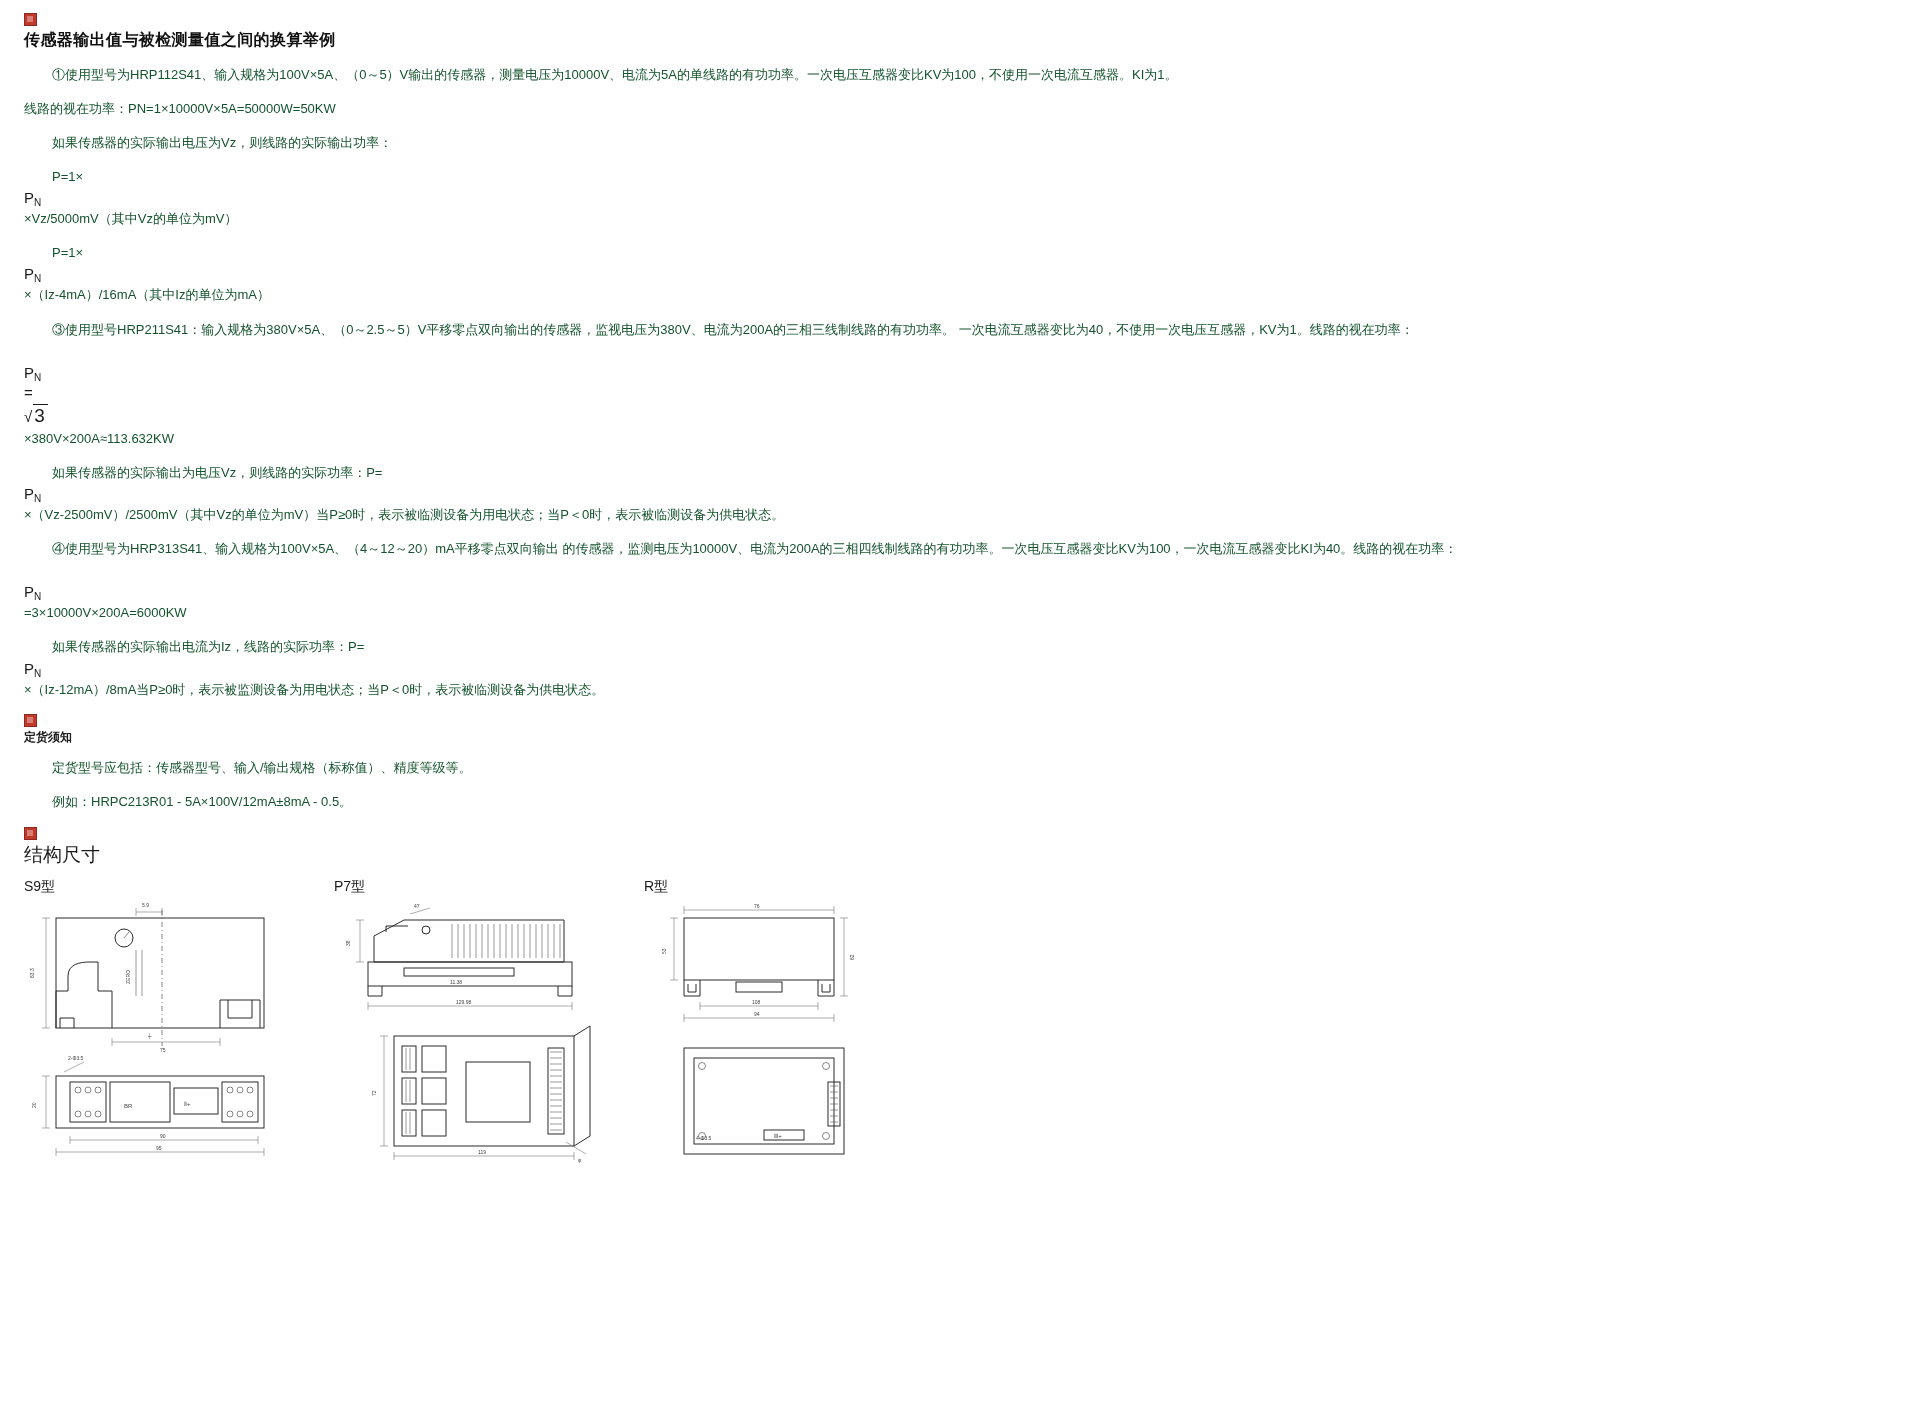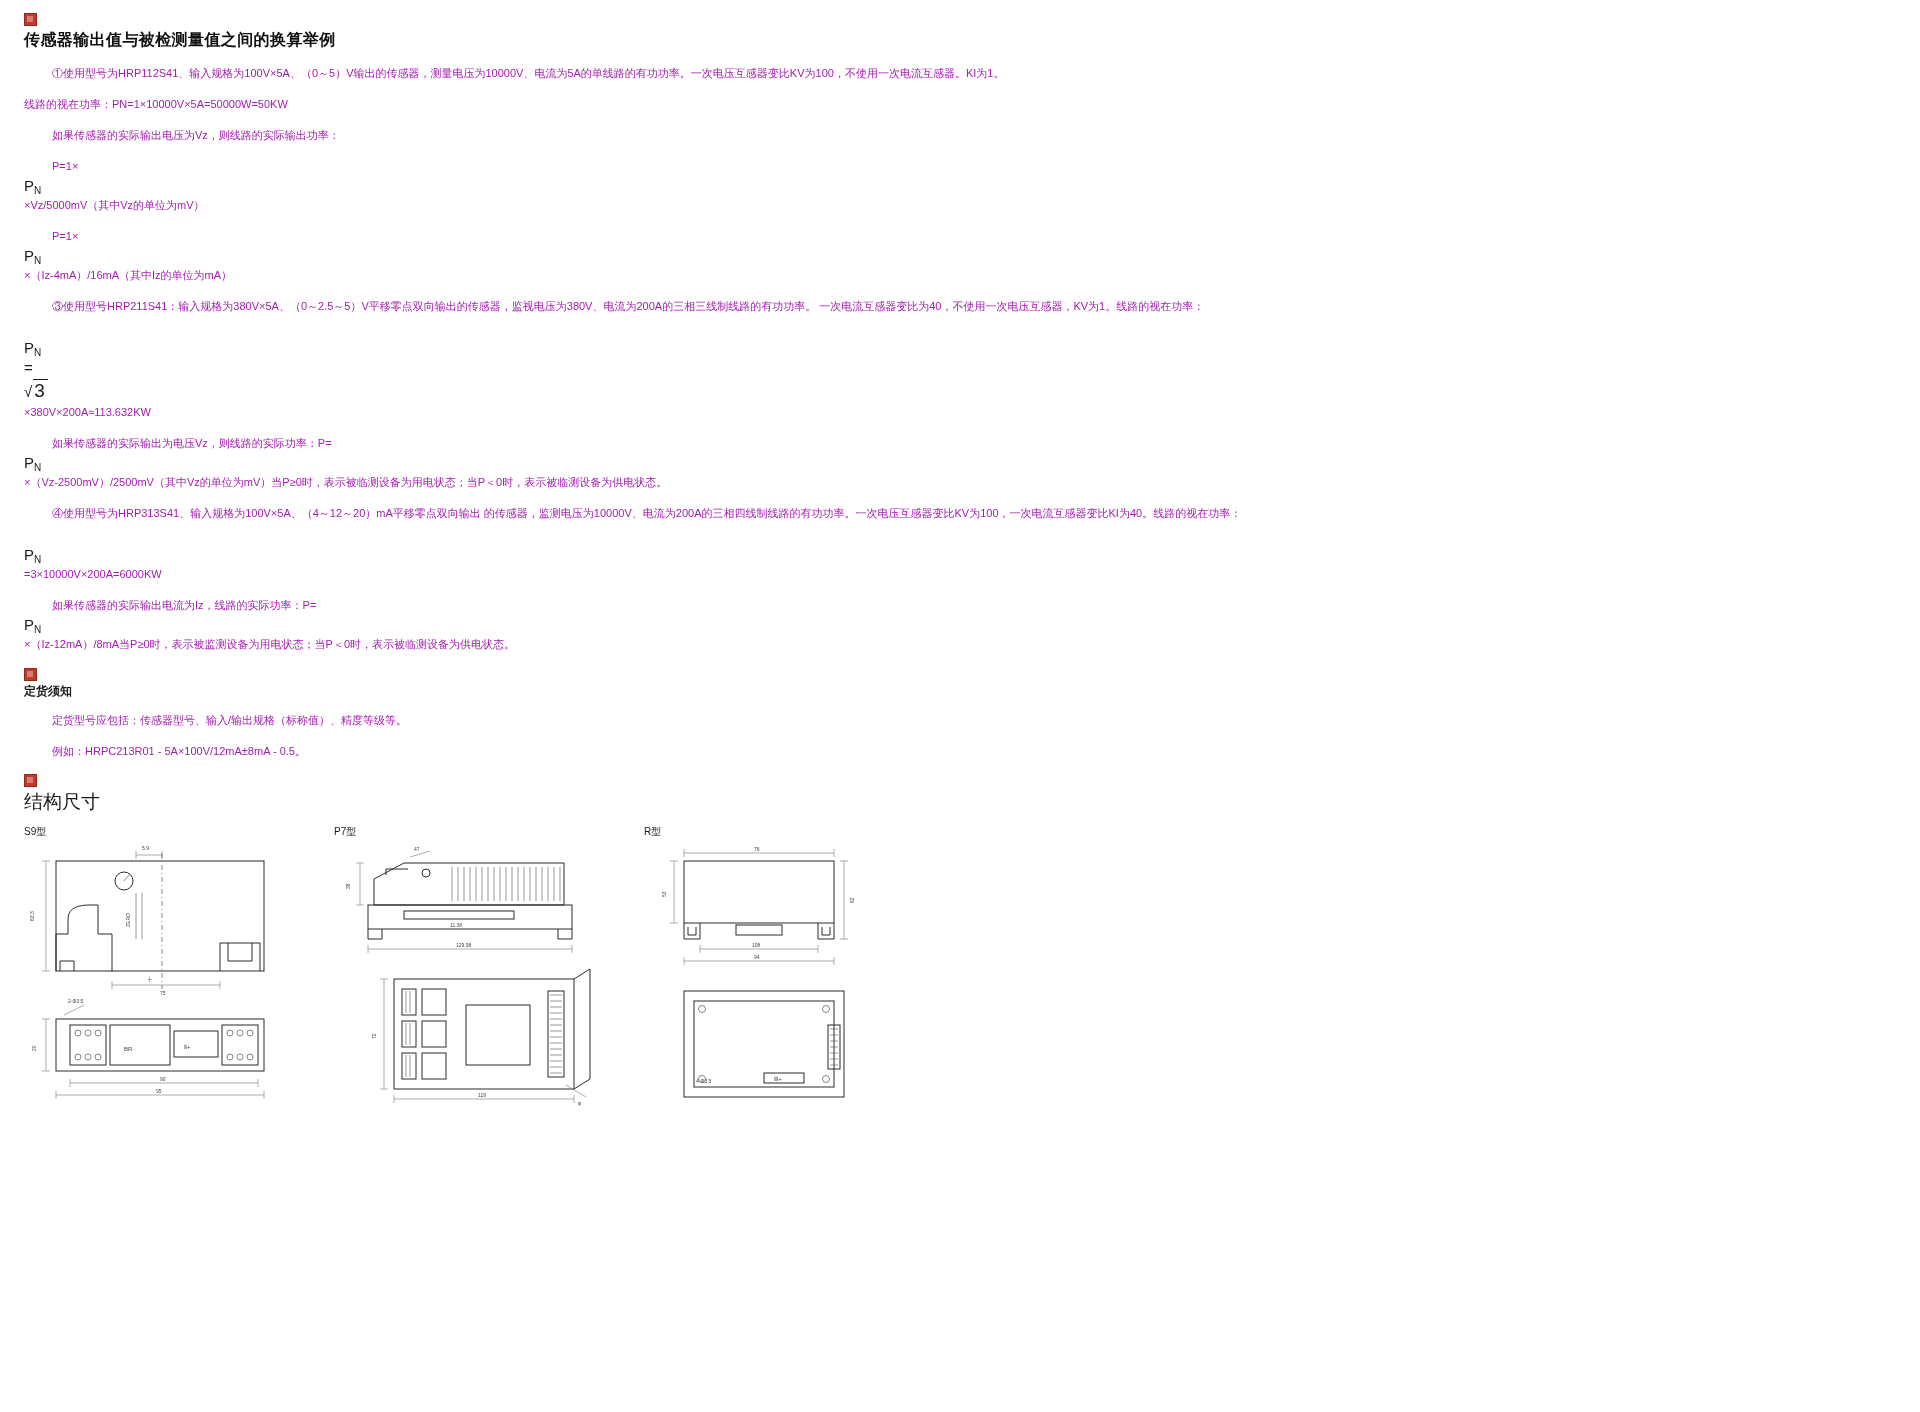--- a/index.html
+++ b/index.html
@@ -50,22 +50,22 @@
   h2.section-title {
     font-size: 16px;
     font-weight: bold;
     margin: 4px 0 14px 0;
     letter-spacing: 0.4px;
     color: #111;
   }
   p.para {
     margin: 0 0 14px 0;
     line-height: 1.55;
-    font-size: 11px;
-    color: #a21caf;
+    font-size: 13px;
+    color: #14532d;
   }
   p.indent {
     text-indent: 28px;
   }
   p.tight {
     margin: 0 0 2px 0;
   }
   .pn {
     margin: 0 0 2px 0;
     font-size: 15px;
@@ -100,21 +100,21 @@
     margin: 2px 0 10px 0;
   }
 
   
   .drawings {
     position: relative;
     margin-top: 6px;
     height: 300px;
   }
   .dwg-label {
-    font-size: 10px;
+    font-size: 14px;
     color: #1a1a1a;
   }
   .dwg-col {
     position: absolute;
     top: 0;
   }
   svg { display: block; }
   .ln { stroke: #2b2b2b; stroke-width: 1; fill: none; }
   .ln-thin { stroke: #555; stroke-width: 0.7; fill: none; }
   .ln-dash { stroke: #555; stroke-width: 0.7; fill: none; stroke-dasharray: 5 3 1 3; }

